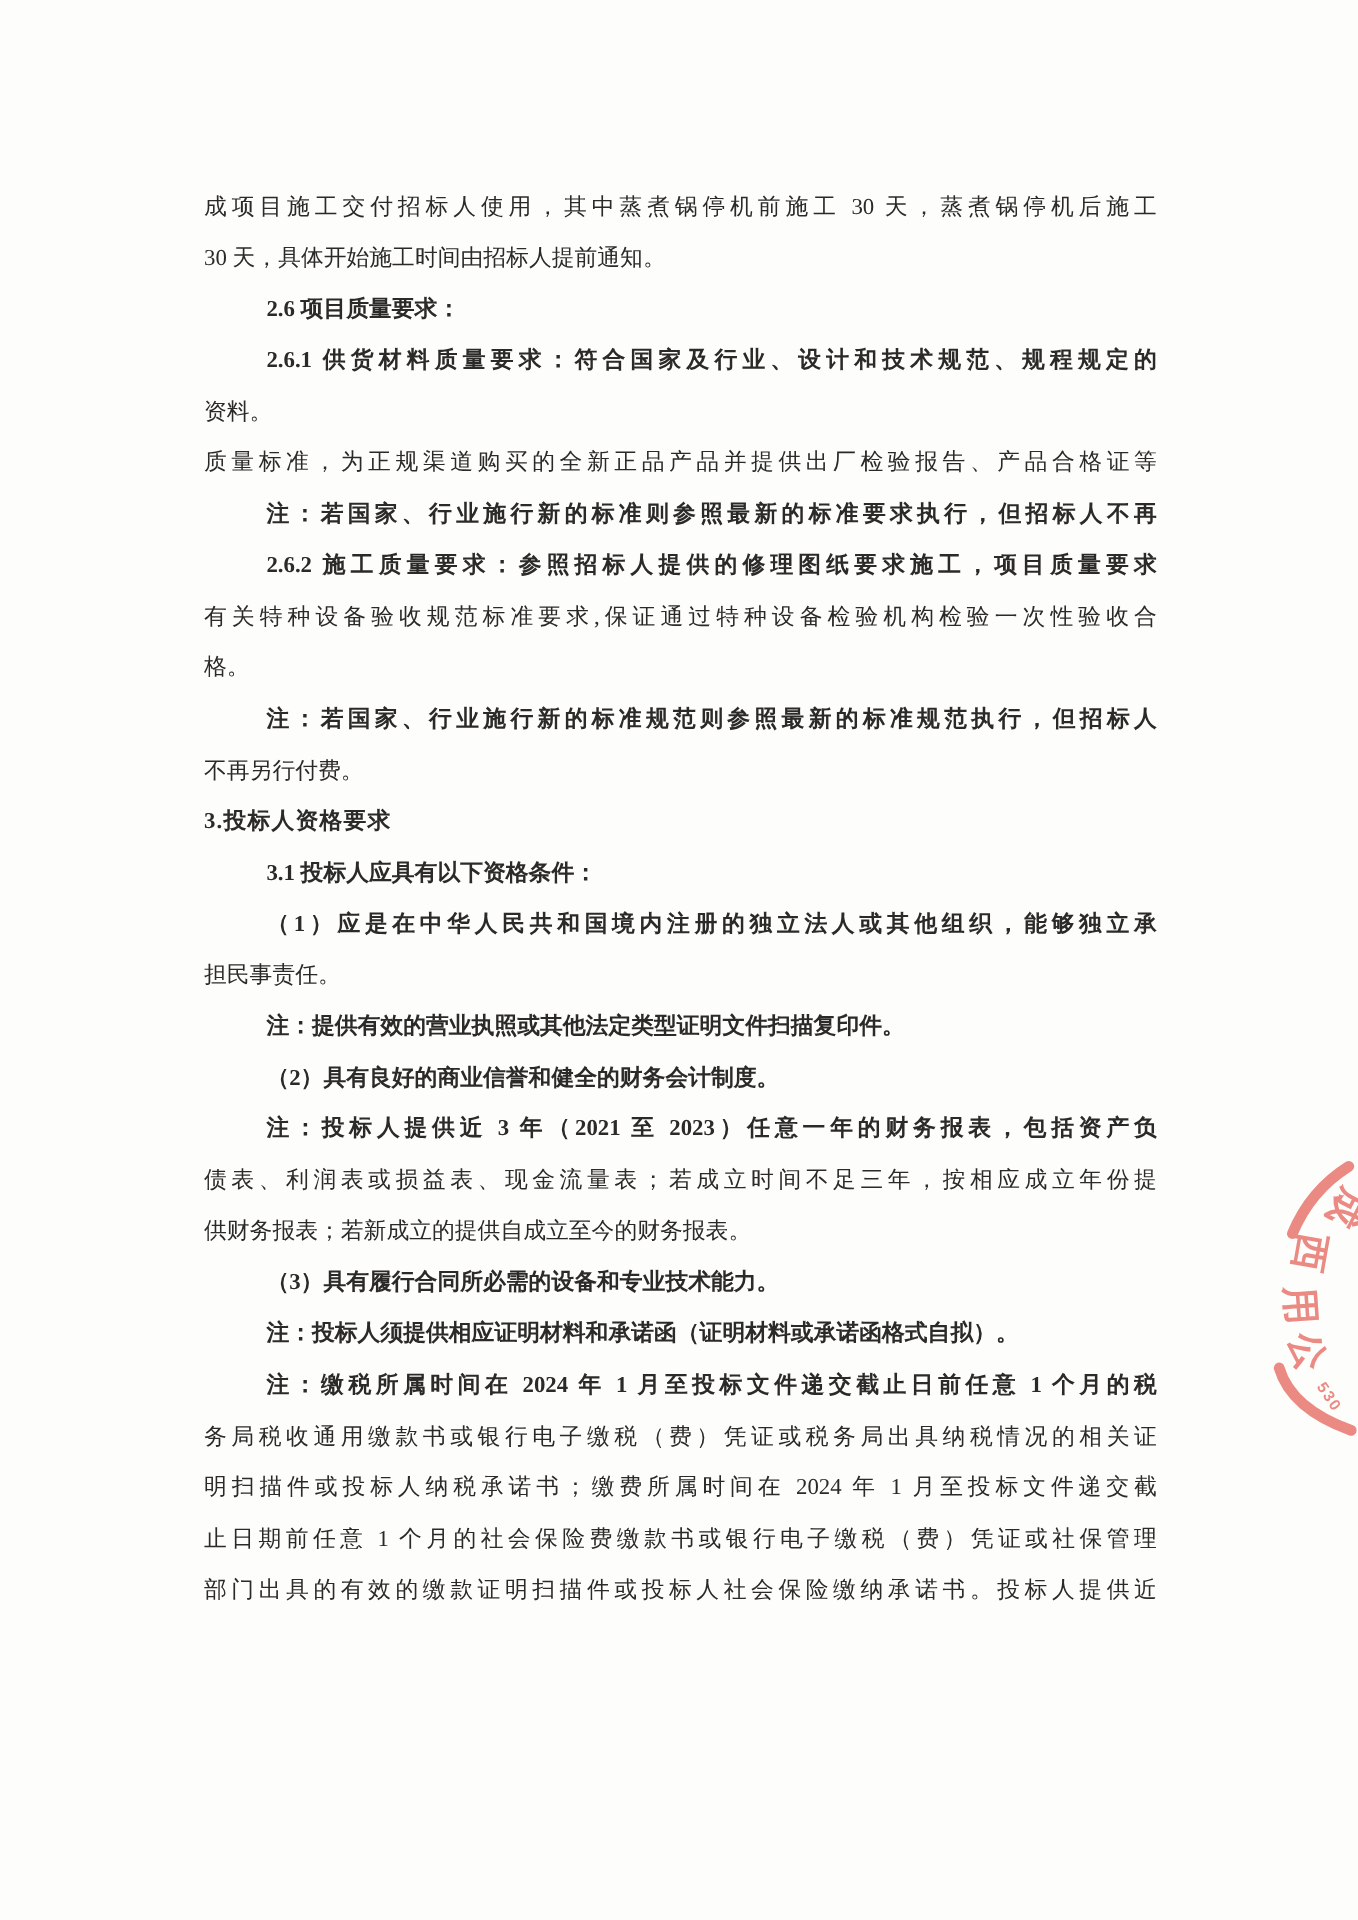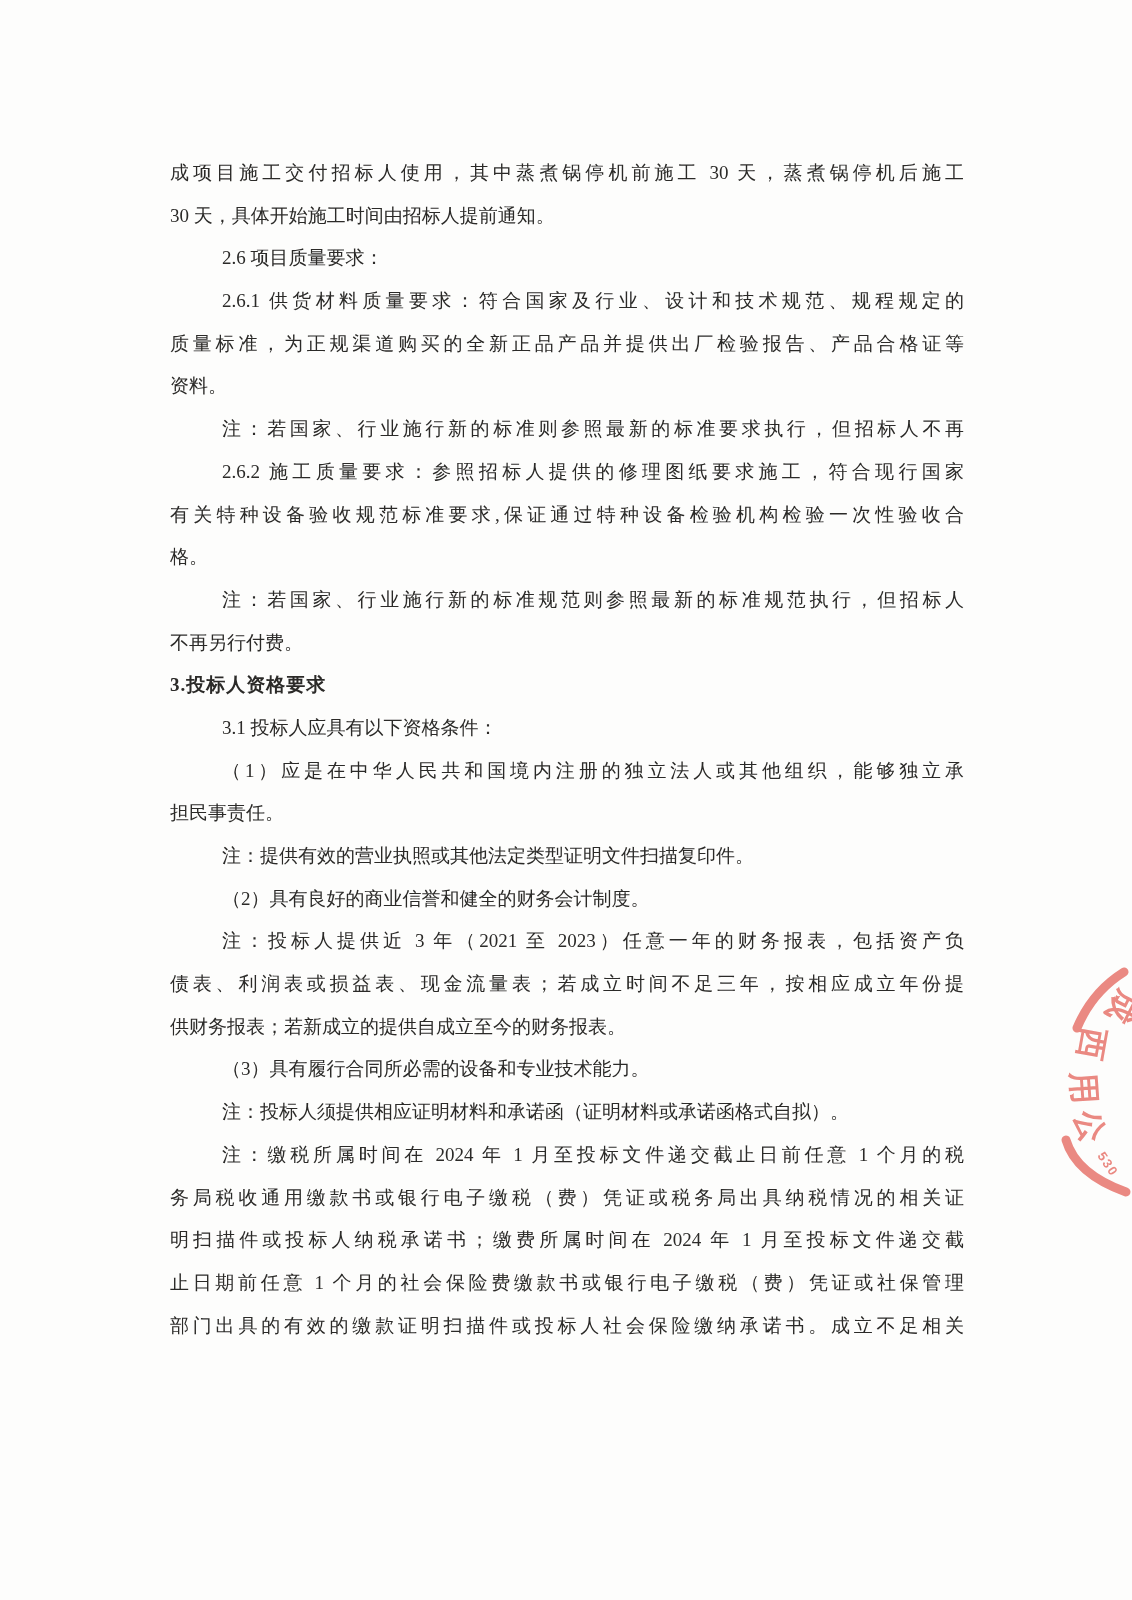--- a/index.html
+++ b/index.html
@@ -11,21 +11,21 @@
     position:relative; width:1132px; height:1600px;
     background:#fdfdfc; overflow:hidden; color:#2b2a28;
   }
   .content {
     position:absolute; left:170px; top:152px; width:794px;
   }
   .line {
     font-size:19px; line-height:42.7px; height:42.7px;
     overflow:hidden; white-space:normal;
   }
-  .indent { text-indent:52px; }
+  .indent { text-indent:52px;font-weight:bold; }
   .bold { font-weight:bold; letter-spacing:1px; }
   .just { text-align:justify; text-align-last:justify; text-justify:inter-character; }
   .stamp {
     position:absolute; left:1020px; top:950px; width:112px; height:300px;
     opacity:0.88; pointer-events:none;
   }
   .stamp text {
     font-family:"Liberation Sans","DejaVu Sans",sans-serif;
     font-weight:bold;
   }
@@ -35,44 +35,44 @@
 </head>
 <body>
 
 <div class="page" style="background: rgb(253, 253, 252); color: rgb(43, 42, 40);">
 
   <div class="content" id="doc-content">
       <div class="line just">成项目施工交付招标人使用，其中蒸煮锅停机前施工 30 天，蒸煮锅停机后施工</div>
       <div class="line">30 天，具体开始施工时间由招标人提前通知。</div>
       <div class="line indent">2.6 项目质量要求：</div>
       <div class="line indent just">2.6.1 供货材料质量要求：符合国家及行业、设计和技术规范、规程规定的</div>
+      <div class="line">资料。</div>
       <div class="line just">质量标准，为正规渠道购买的全新正品产品并提供出厂检验报告、产品合格证等</div>
-      <div class="line">资料。</div>
       <div class="line indent just">注：若国家、行业施行新的标准则参照最新的标准要求执行，但招标人不再</div>
-      <div class="line indent just">2.6.2 施工质量要求：参照招标人提供的修理图纸要求施工，符合现行国家</div>
+      <div class="line indent just">2.6.2 施工质量要求：参照招标人提供的修理图纸要求施工，项目质量要求</div>
       <div class="line just">有关特种设备验收规范标准要求,保证通过特种设备检验机构检验一次性验收合</div>
       <div class="line">格。</div>
       <div class="line indent just">注：若国家、行业施行新的标准规范则参照最新的标准规范执行，但招标人</div>
       <div class="line">不再另行付费。</div>
       <div class="line bold">3.投标人资格要求</div>
       <div class="line indent">3.1 投标人应具有以下资格条件：</div>
       <div class="line indent just">（1）应是在中华人民共和国境内注册的独立法人或其他组织，能够独立承</div>
       <div class="line">担民事责任。</div>
       <div class="line indent">注：提供有效的营业执照或其他法定类型证明文件扫描复印件。</div>
       <div class="line indent">（2）具有良好的商业信誉和健全的财务会计制度。</div>
       <div class="line indent just">注：投标人提供近 3 年（2021 至 2023）任意一年的财务报表，包括资产负</div>
       <div class="line just">债表、利润表或损益表、现金流量表；若成立时间不足三年，按相应成立年份提</div>
       <div class="line">供财务报表；若新成立的提供自成立至今的财务报表。</div>
       <div class="line indent">（3）具有履行合同所必需的设备和专业技术能力。</div>
       <div class="line indent">注：投标人须提供相应证明材料和承诺函（证明材料或承诺函格式自拟）。</div>
       <div class="line indent just">注：缴税所属时间在 2024 年 1 月至投标文件递交截止日前任意 1 个月的税</div>
       <div class="line just">务局税收通用缴款书或银行电子缴税（费）凭证或税务局出具纳税情况的相关证</div>
       <div class="line just">明扫描件或投标人纳税承诺书；缴费所属时间在 2024 年 1 月至投标文件递交截</div>
       <div class="line just">止日期前任意 1 个月的社会保险费缴款书或银行电子缴税（费）凭证或社保管理</div>
-      <div class="line just">部门出具的有效的缴款证明扫描件或投标人社会保险缴纳承诺书。成立不足相关</div>
+      <div class="line just">部门出具的有效的缴款证明扫描件或投标人社会保险缴纳承诺书。投标人提供近</div>
     </div>
 
   <svg class="stamp" viewBox="0 0 112 300" xmlns="http://www.w3.org/2000/svg">
     <g id="stamp-group">
       <path d="M 104 22 Q 72 42 57 78" fill="none" stroke-width="9" stroke-linecap="round" stroke="#e87a72"></path>
       <path d="M 46 190 Q 56 224 106 242" fill="none" stroke-width="9" stroke-linecap="round" stroke="#e87a72"></path>
       <text class="seal-char" text-anchor="middle" dominant-baseline="central" transform="translate(103,57) rotate(117)" fill="#e87a72">成</text>
       <text class="seal-char" text-anchor="middle" dominant-baseline="central" transform="translate(72,94) rotate(100)" fill="#e87a72">西</text>
       <text class="seal-char" text-anchor="middle" dominant-baseline="central" transform="translate(64,138) rotate(86)" fill="#e87a72">用</text>
       <text class="seal-char" text-anchor="middle" dominant-baseline="central" transform="translate(70,176) rotate(71)" fill="#e87a72">公</text>

